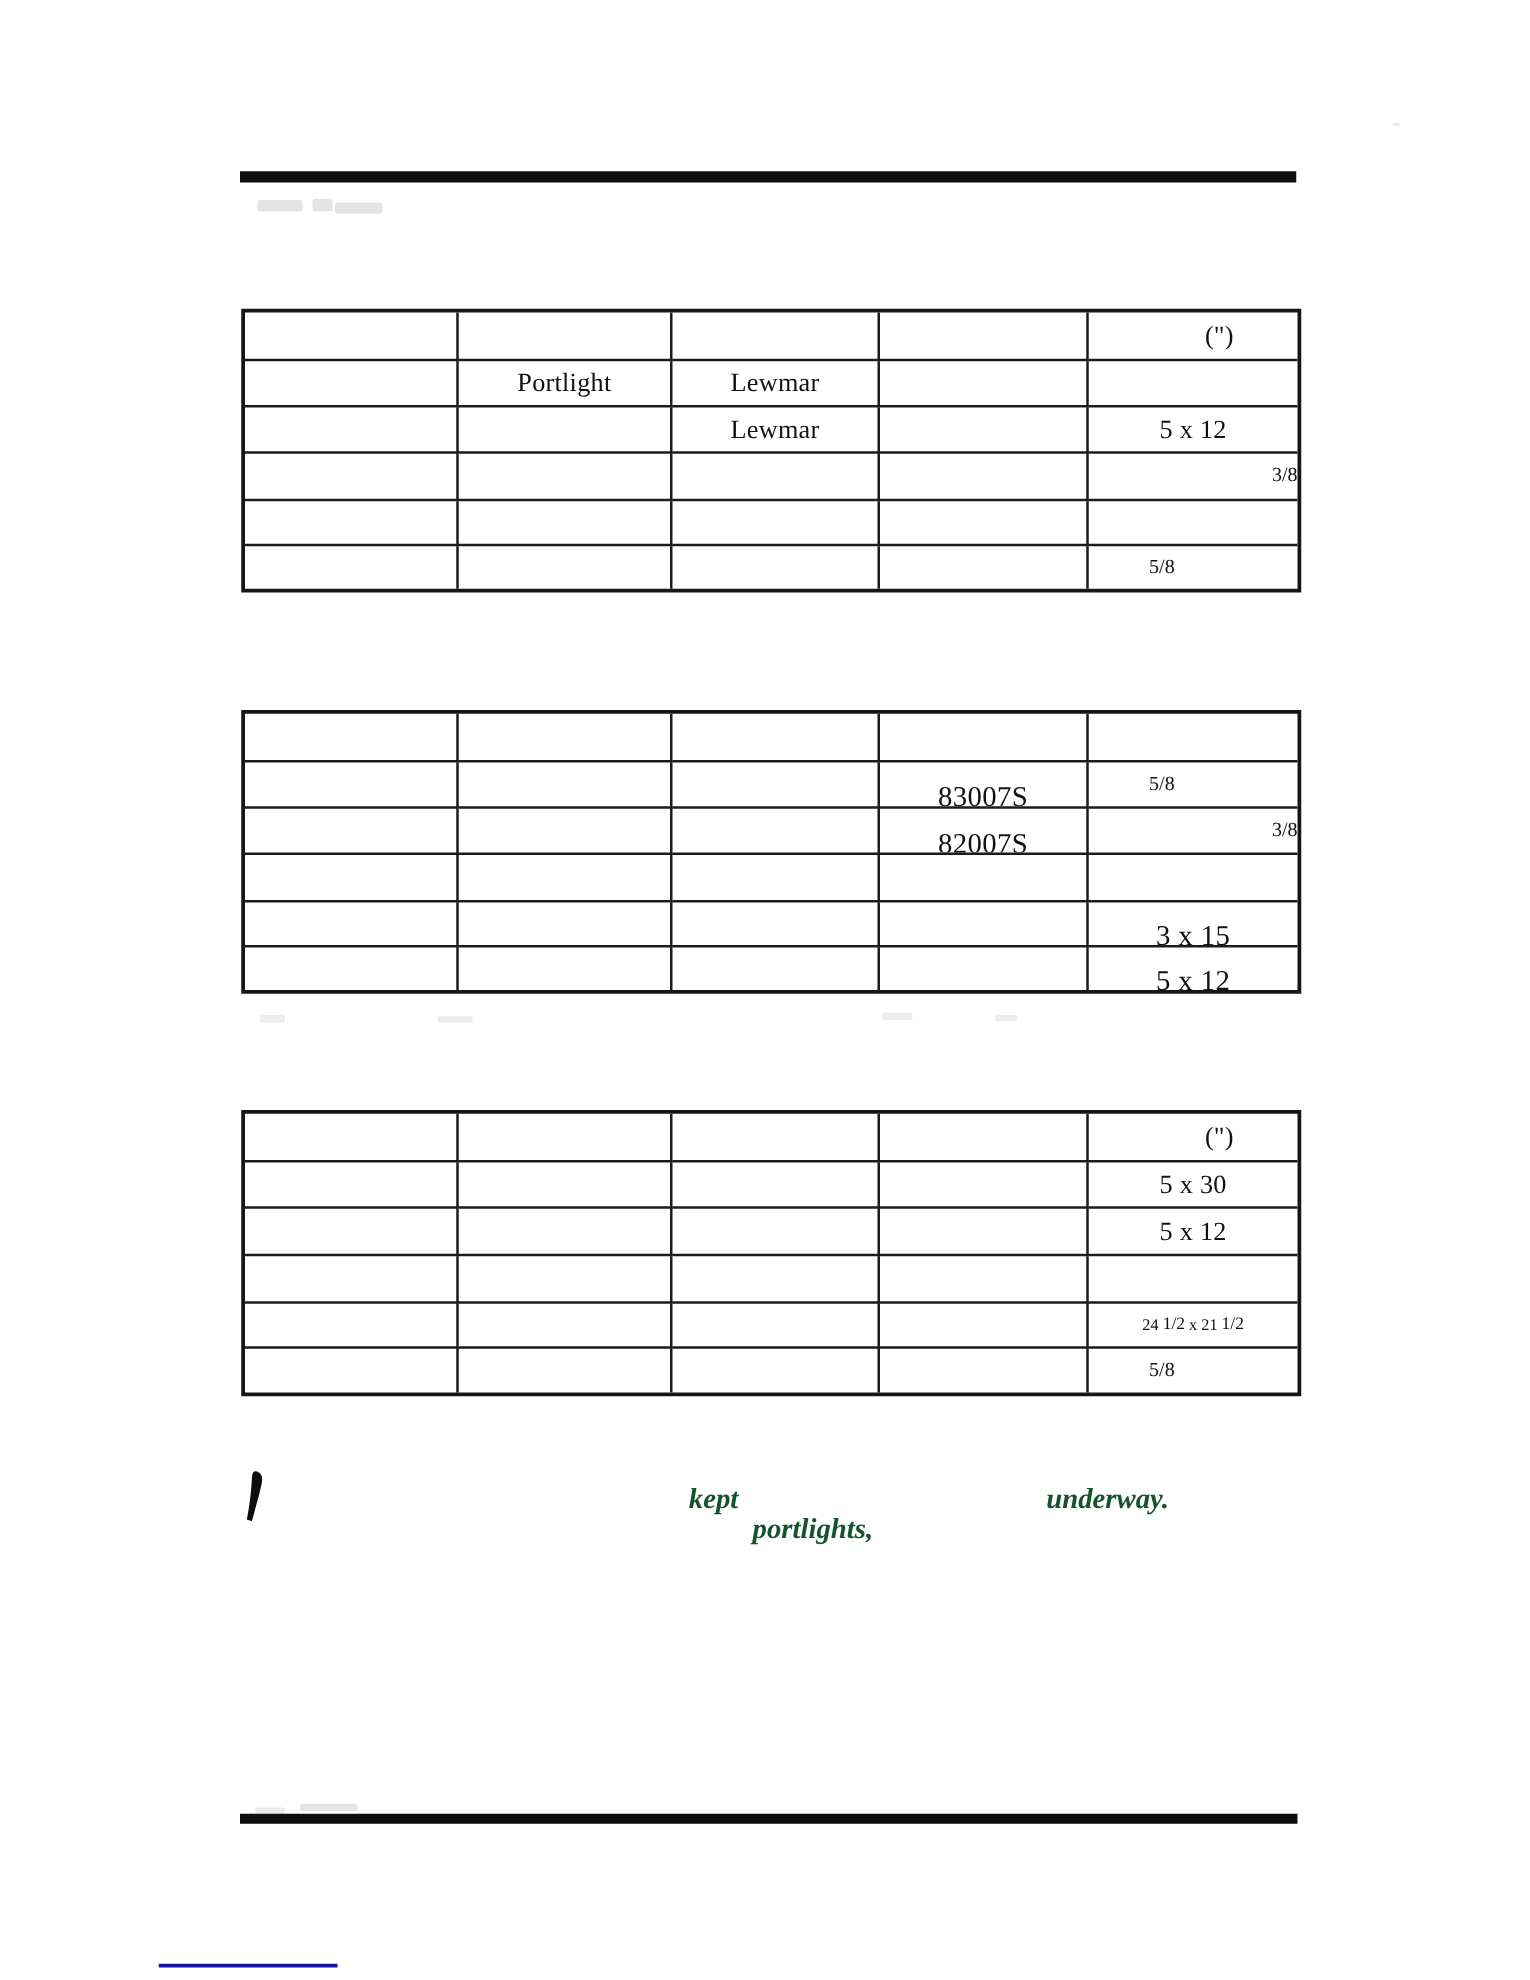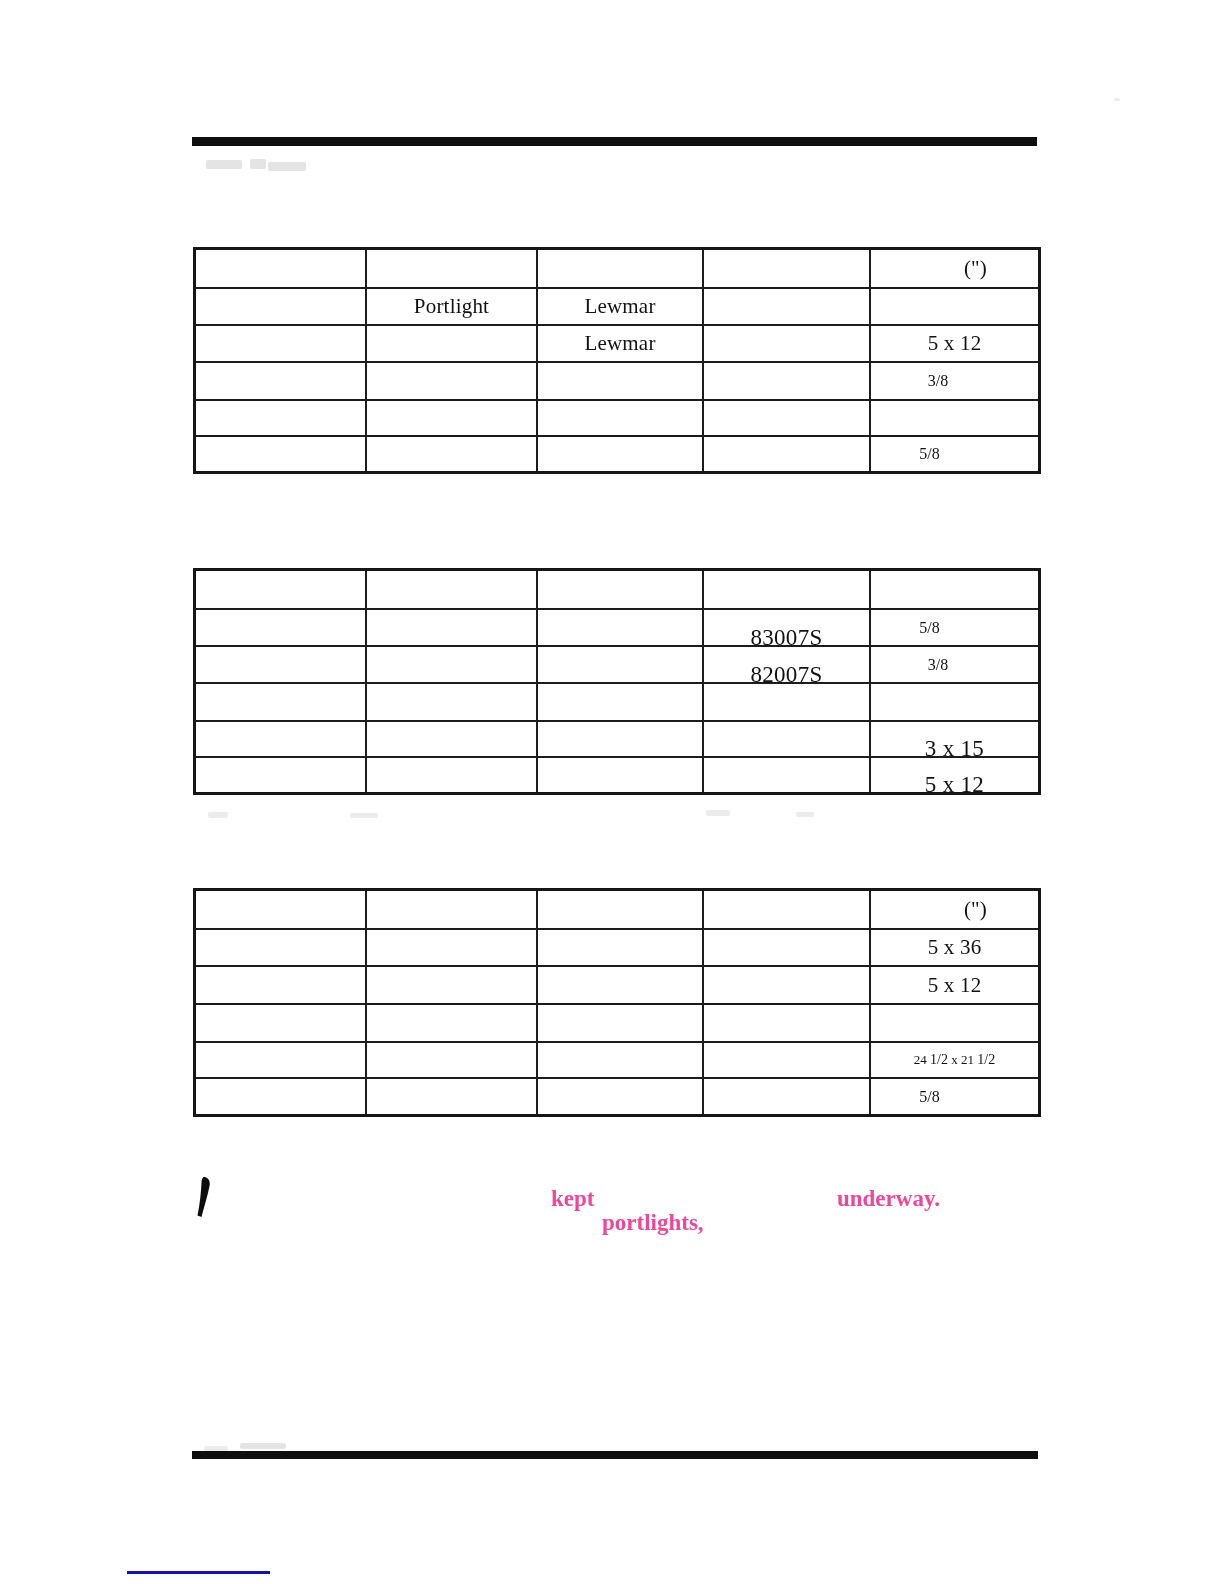--- a/index.html
+++ b/index.html
@@ -31,26 +31,26 @@
   .tbl .cell:nth-child(5n)   { border-right:0; }
   .tbl .cell:nth-child(n+26) { border-bottom:0; }
 
   .t-md { font-size:21px; letter-spacing:0.2px; }
   .t-lg { font-size:23px; letter-spacing:0.3px;margin-top:20px; }
   .t-sm { font-size:16px; }
   .frac-sm { font-size:14px; }
   .dim-big { font-size:13px; }
   .al-cr { padding-left:42px; }
   .al-cl { padding-right:50px; }
-  .al-r  { padding-right:33px; }
+  .al-r  { justify-content:flex-end; }
   .pre   { white-space:pre; }
 
   .cap {
-    position:absolute; font-weight:bold; 
-    font-size:23px; color:#ec4899;
+    position:absolute; font-weight:bold; font-style:italic;
+    font-size:23px; color:#14532d;
   }
   .lead-glyph { position:absolute; left:194px; top:1176px; }
 
   .artifact { position:absolute; background:#e4e4e4; border-radius:2px; }
   .artifact.lighter { background:#ececec; }
 </style>
 </head>
 <body>
 
 <div class="page">
@@ -175,21 +175,21 @@
     <div class="cell"></div>
     <div class="cell al-cr">
         <span class="t-md">(")</span>
       </div>
 
     <div class="cell"></div>
     <div class="cell"></div>
     <div class="cell"></div>
     <div class="cell"></div>
     <div class="cell">
-        <span class="t-md">5 x 36</span>
+        <span class="t-md">5 x 30</span>
       </div>
 
     <div class="cell"></div>
     <div class="cell"></div>
     <div class="cell"></div>
     <div class="cell"></div>
     <div class="cell">
         <span class="t-md">5 x 12</span>
       </div>
 

